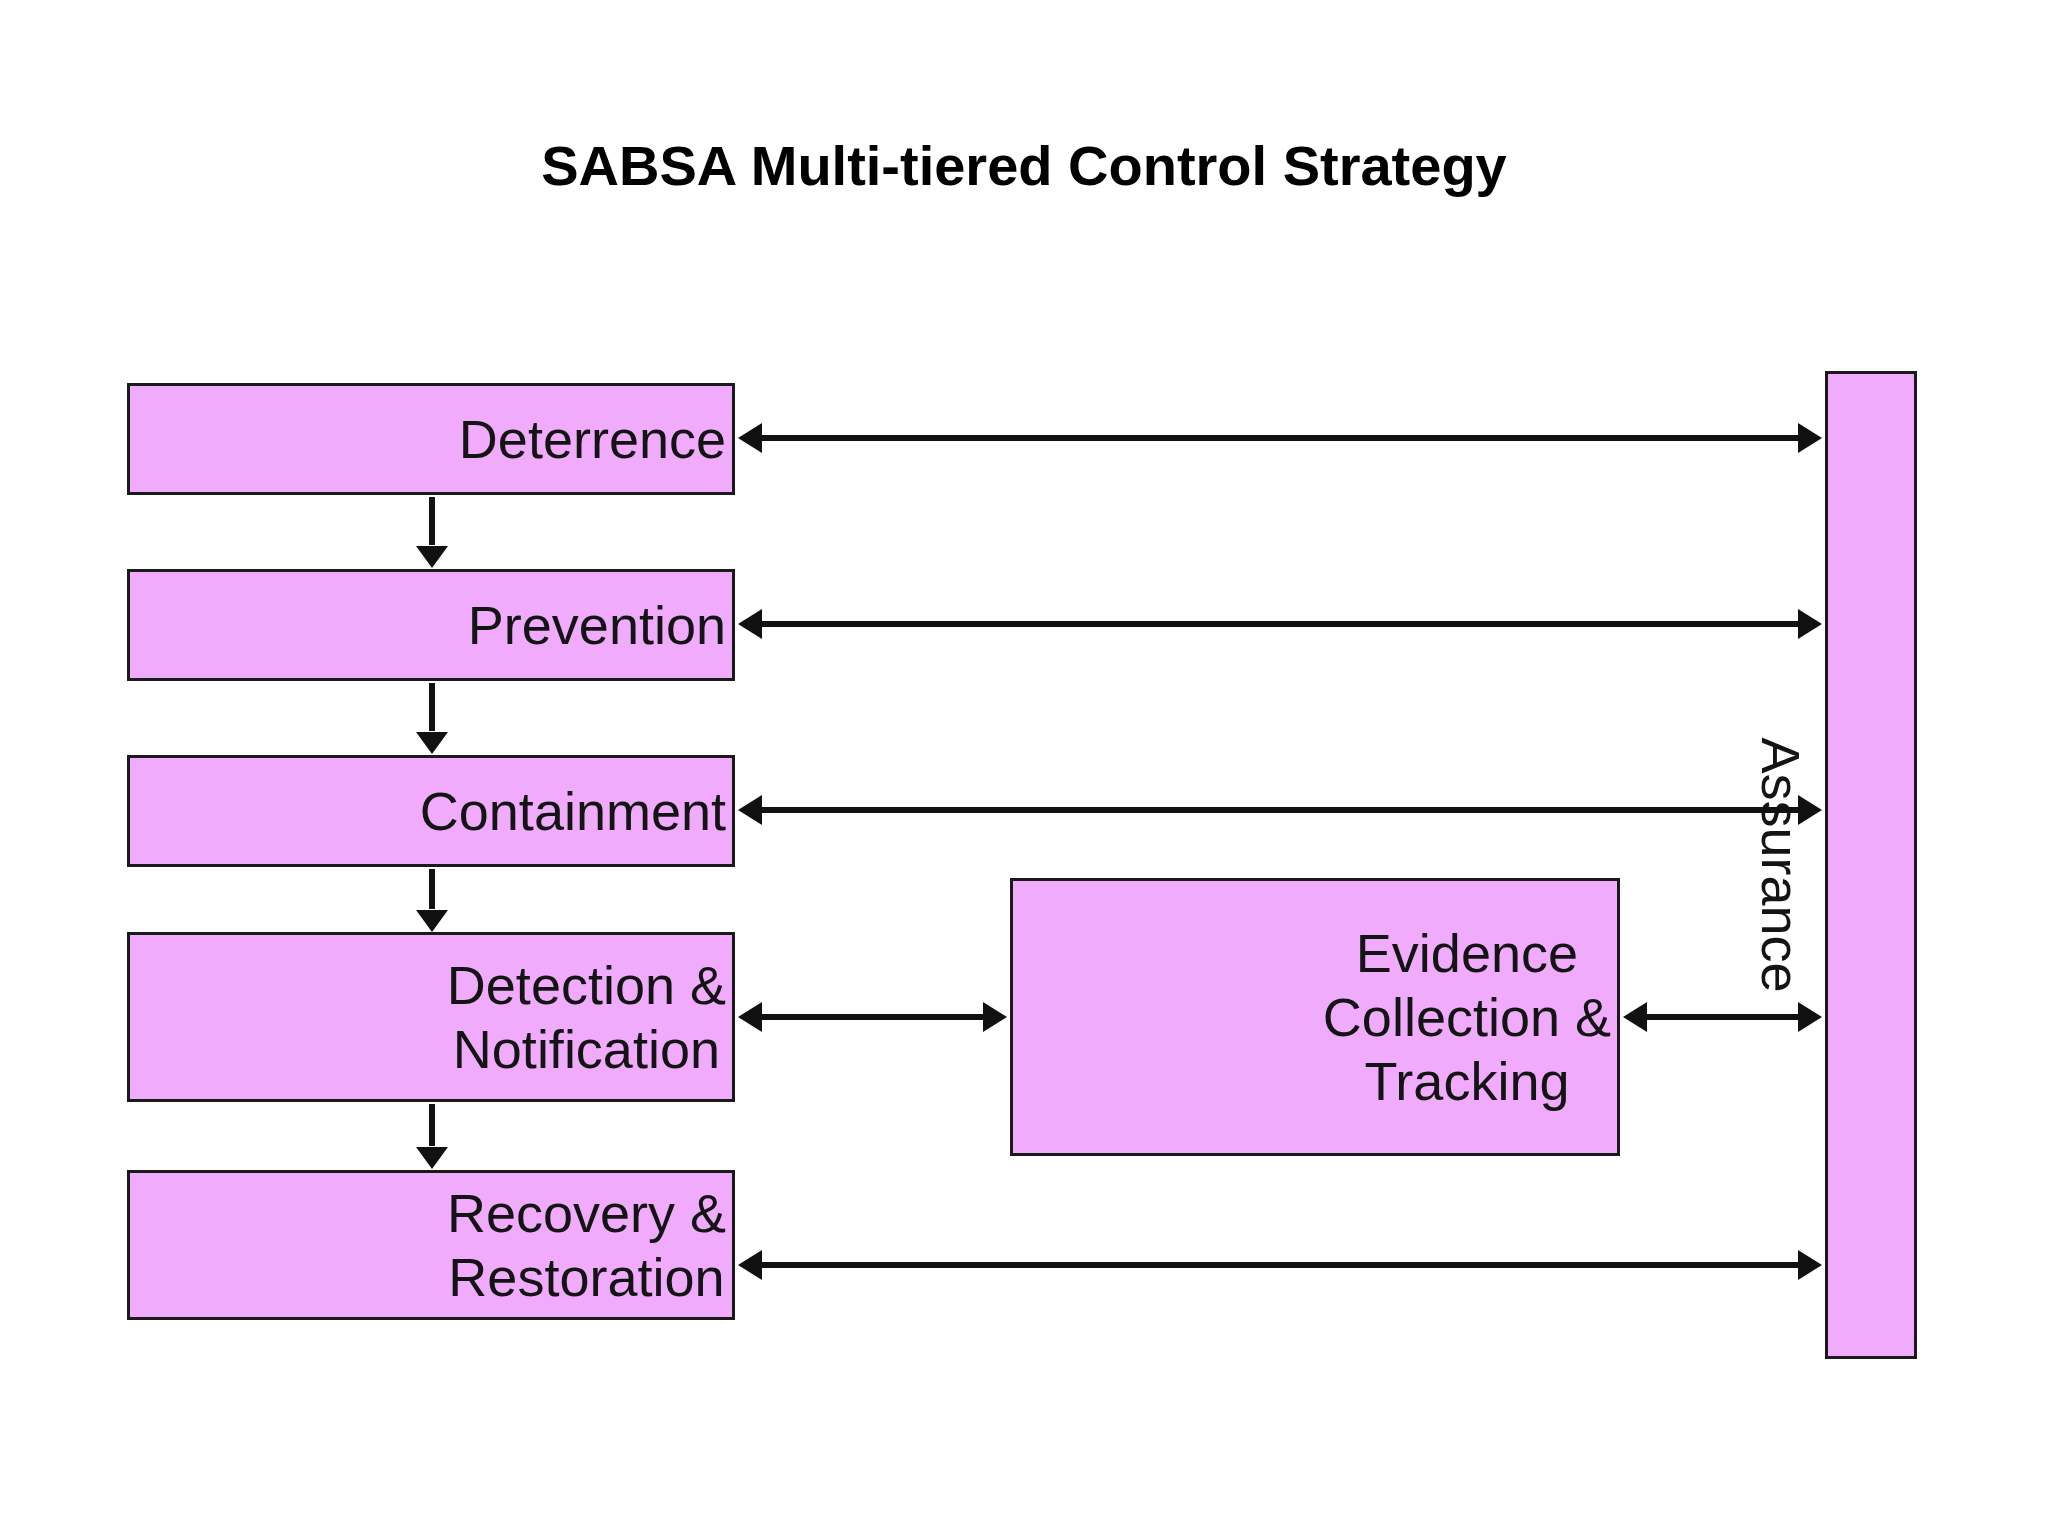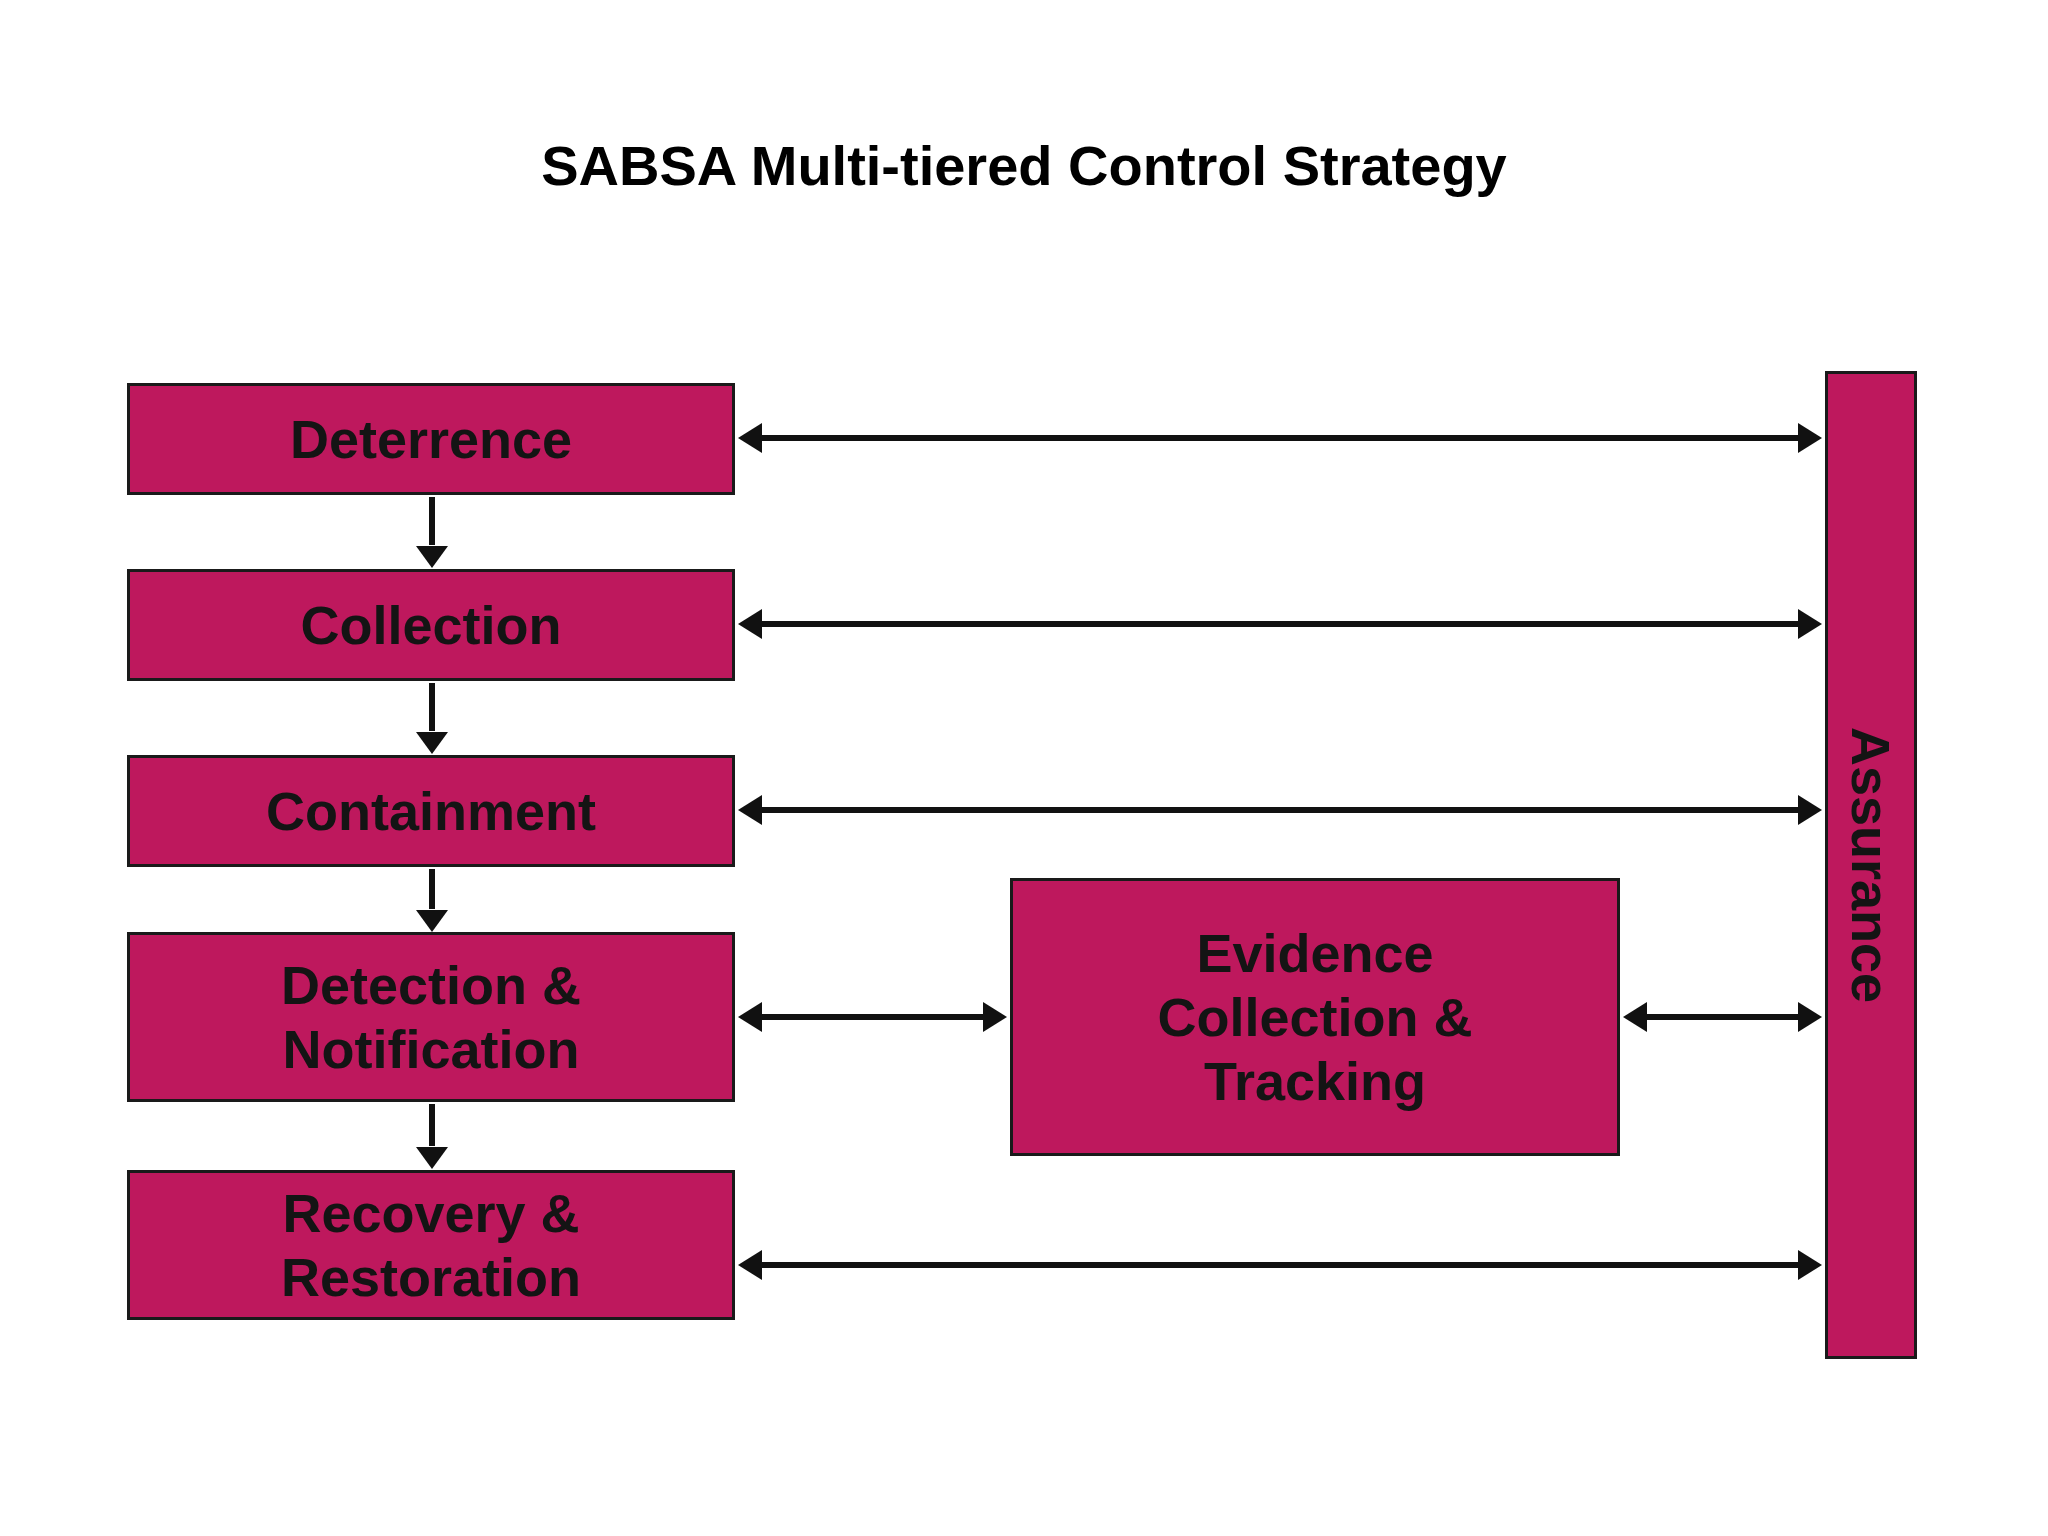--- a/index.html
+++ b/index.html
@@ -30,29 +30,29 @@
     line-height: 96px;
     letter-spacing: 0px;
     color: #000000;
     white-space: nowrap;
   }
 
   
   .dbox {
     position: absolute;
     box-sizing: border-box;
-    background: #be185d;
+    background: #f0abfc;
     border: 3px solid #1a1a1a;
     display: flex;
     align-items: center;
-    justify-content: center;
+    justify-content: flex-end;
     text-align: center;
     color: #141414;
     font-family: "Liberation Sans", sans-serif;
-    font-weight: bold;
+    font-weight: normal;
     font-size: 54px;
     line-height: 64px;
   }
   .dbox .boxlabel {
     display: block;
     padding: 0 6px;
     white-space: pre-line;
   }
 
   
@@ -139,21 +139,21 @@
 
 <div id="slide">
 
   <div id="slide-title">SABSA Multi-tiered Control Strategy</div>
 
   <div class="dbox tier" id="box-deterrence">
     <span class="boxlabel">Deterrence</span>
   </div>
 
   <div class="dbox tier" id="box-prevention">
-    <span class="boxlabel">Collection</span>
+    <span class="boxlabel">Prevention</span>
   </div>
 
   <div class="dbox tier" id="box-containment">
     <span class="boxlabel">Containment</span>
   </div>
 
   <div class="dbox tier" id="box-detection">
     <span class="boxlabel">Detection &amp;
 Notification</span>
   </div>

